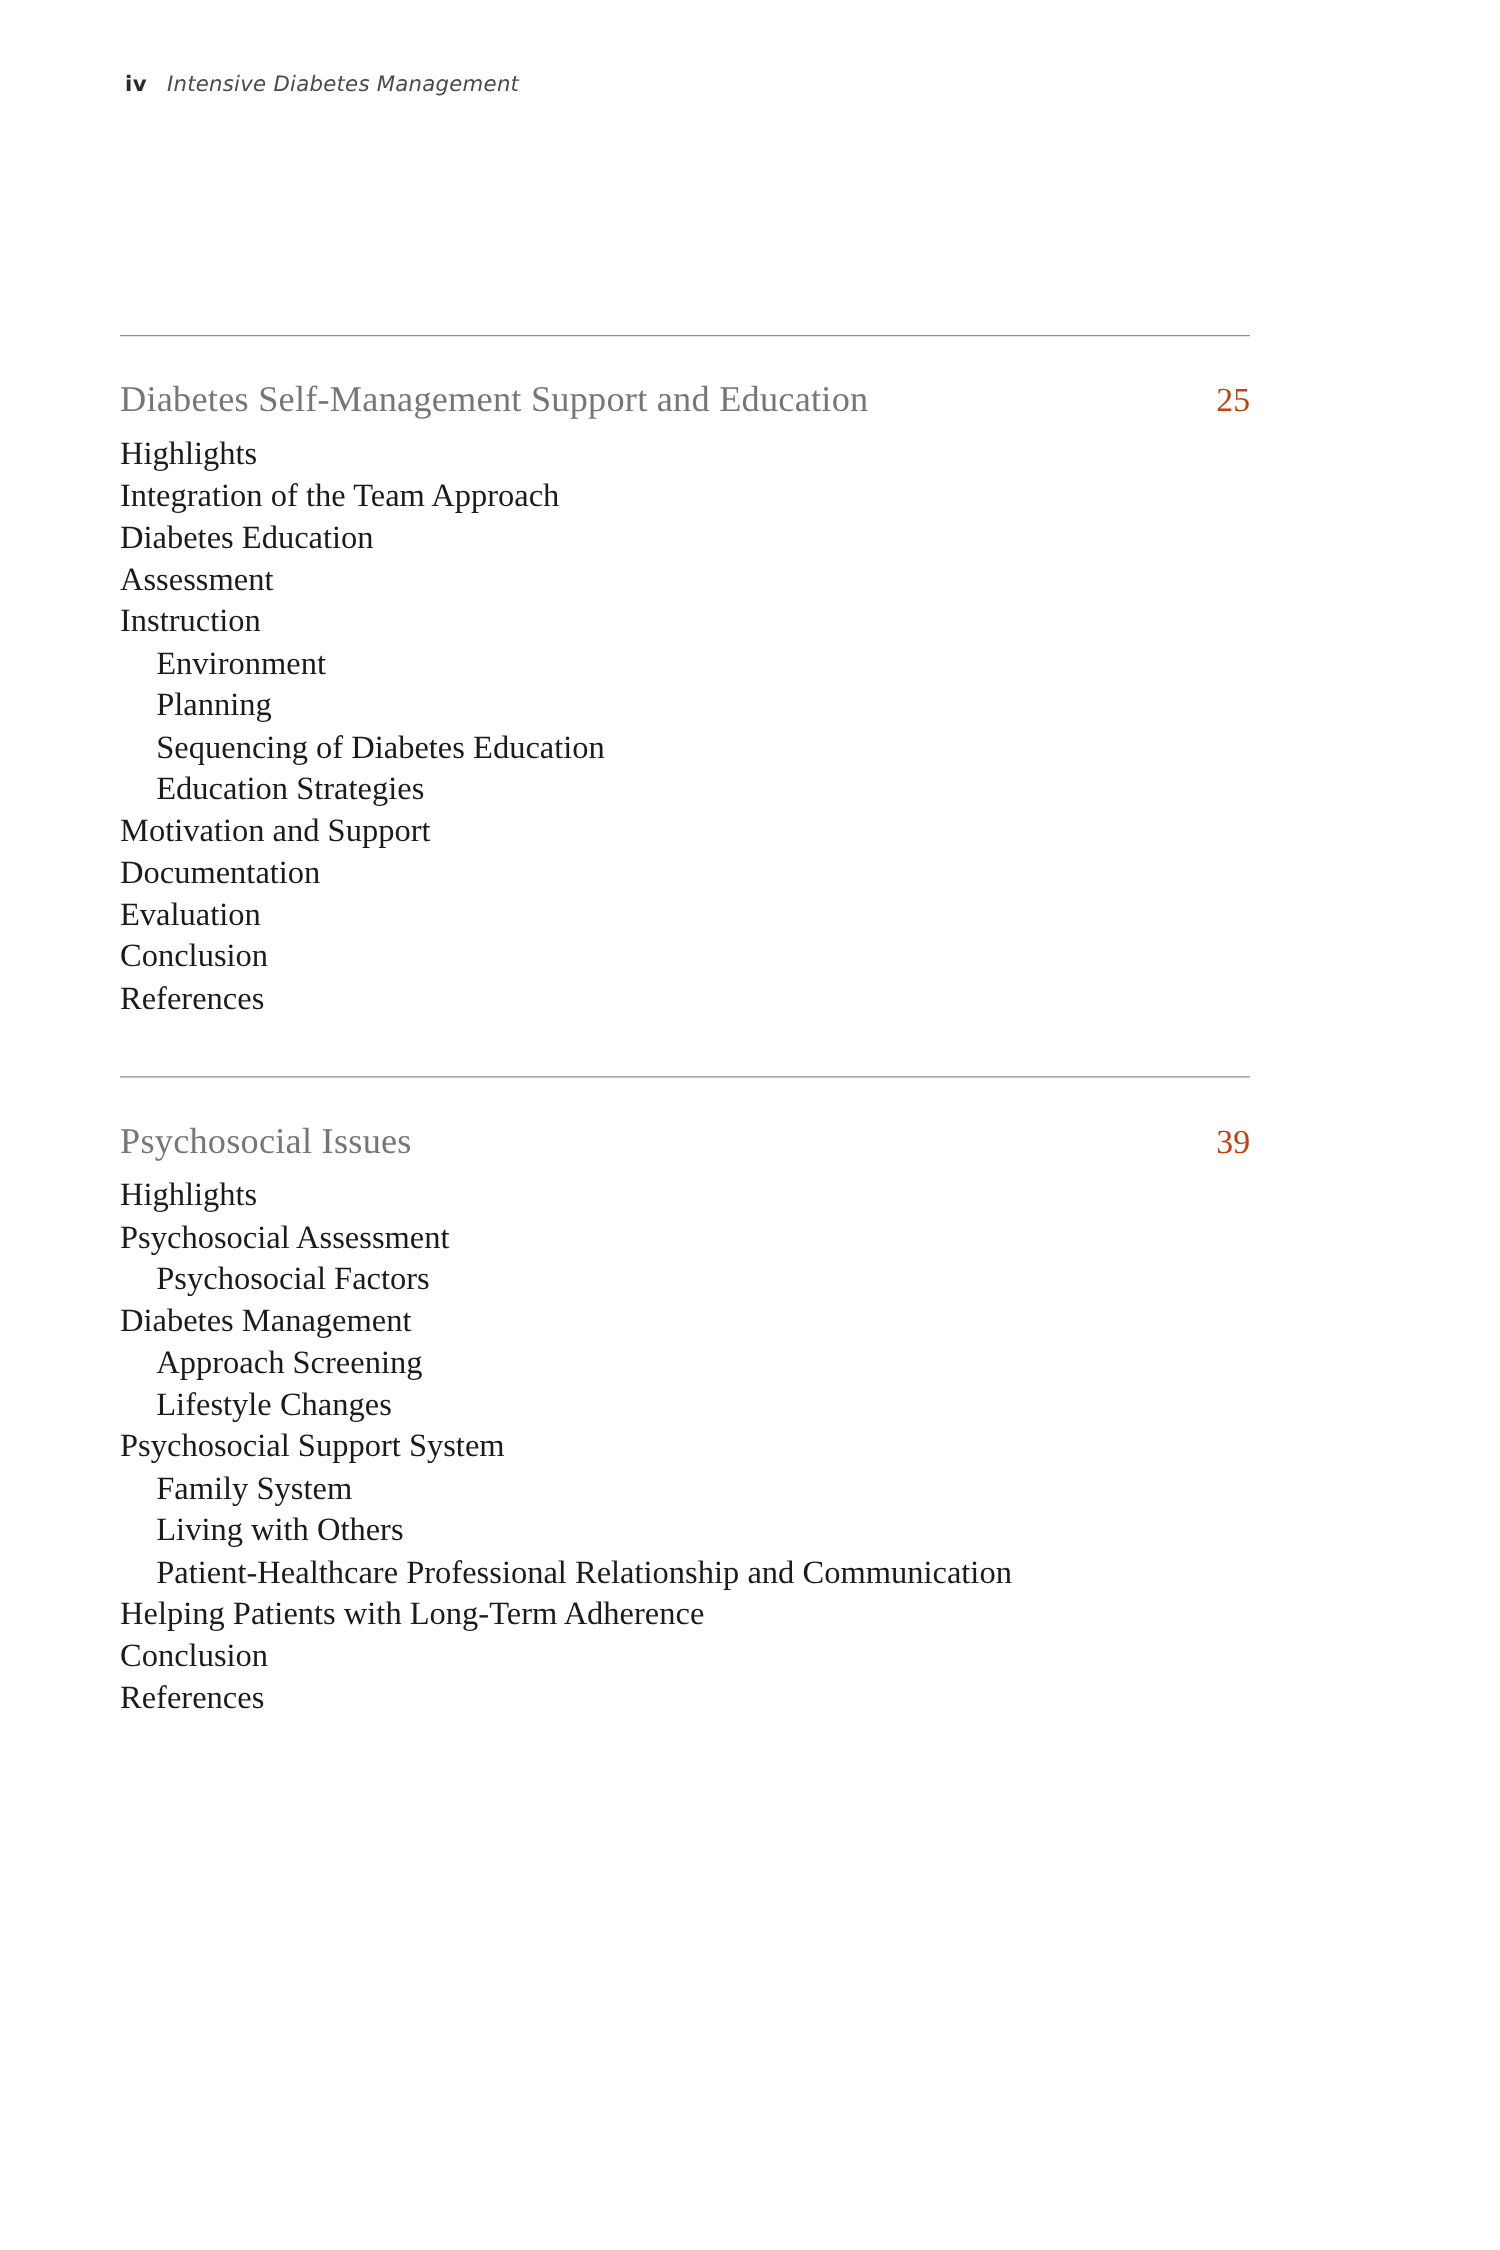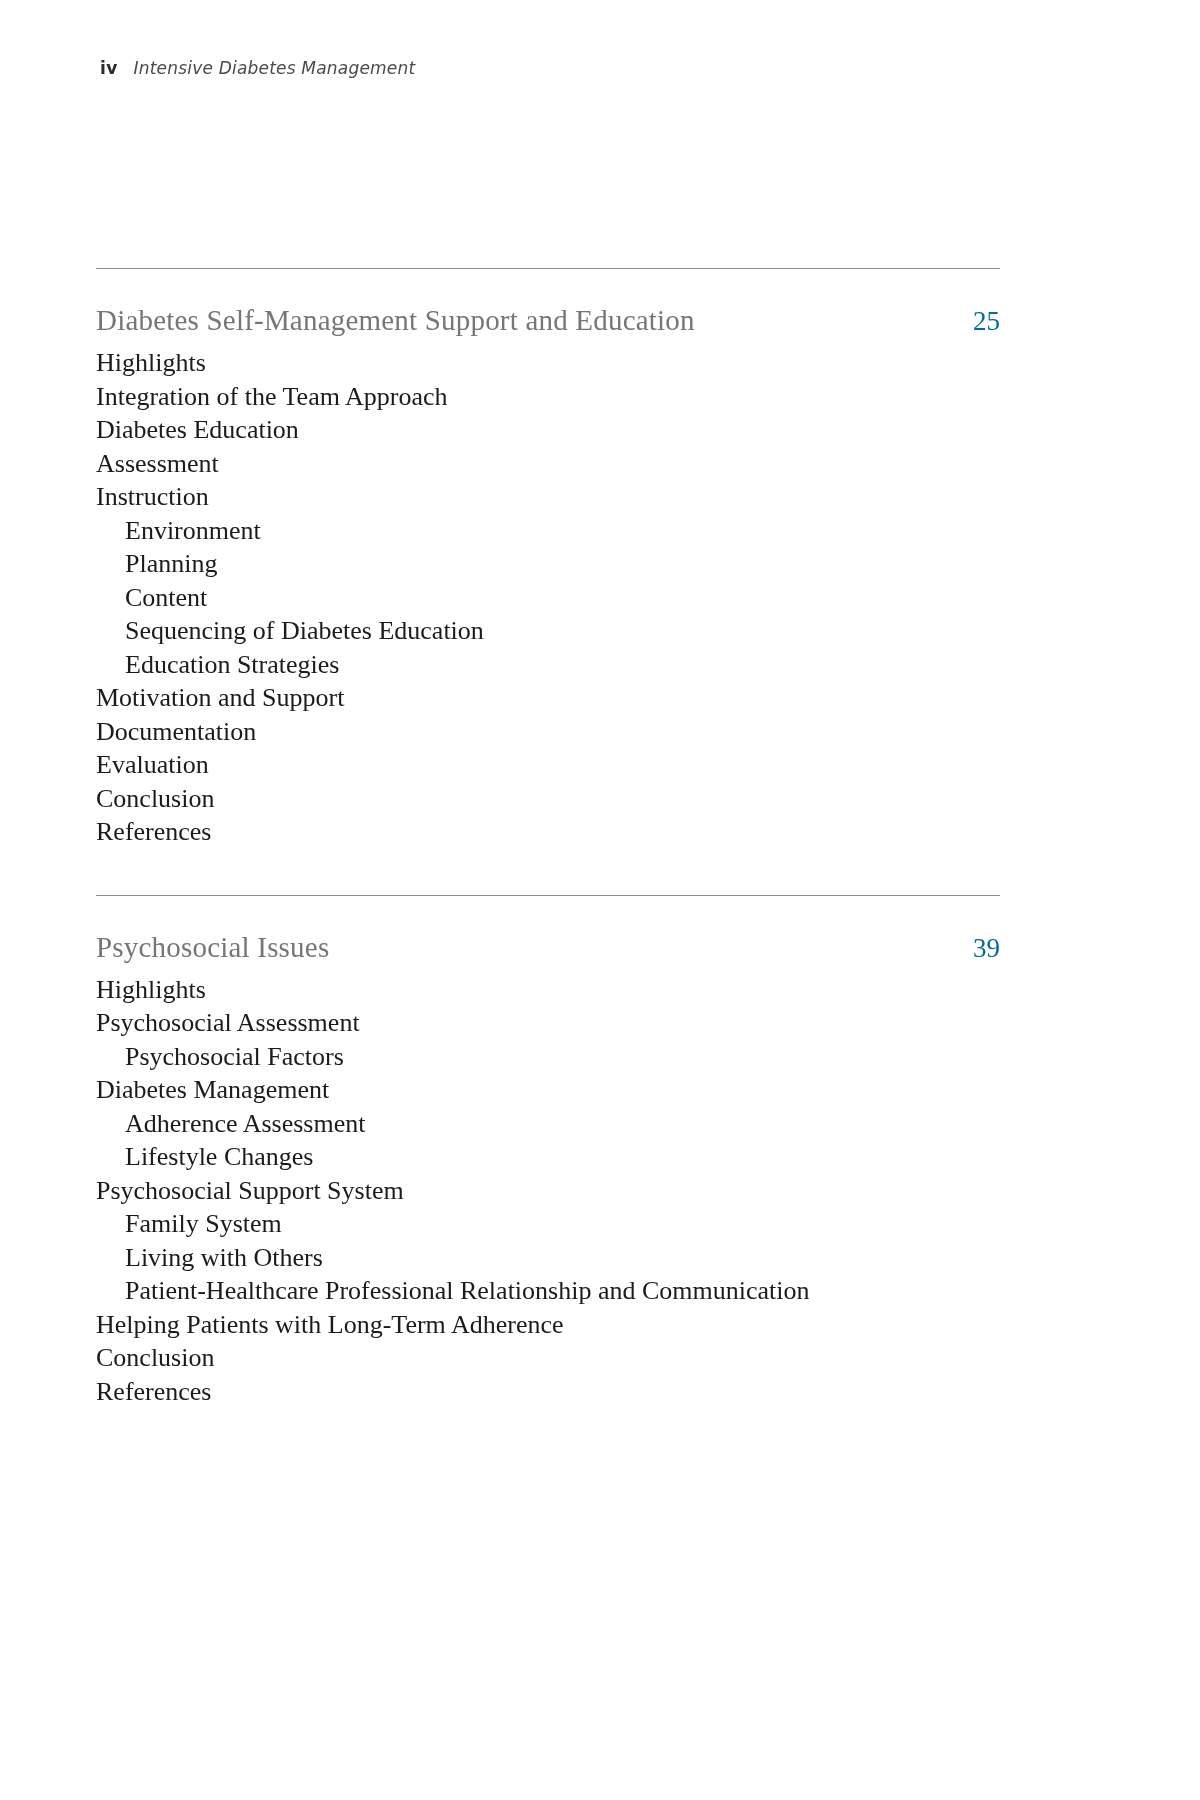--- a/index.html
+++ b/index.html
@@ -63,21 +63,21 @@
     margin-top: 35px;
   }
   .chapter-title {
     font-size: 29px;
     color: #767676;
     letter-spacing: 0.2px;
     font-weight: normal;
   }
   .chapter-page {
     font-size: 27px;
-    color: #0369a1;
+    color: #c2410c;
     font-weight: normal;
     text-align: right;
   }
   ul.sections {
     list-style: none;
     margin: 0;
     padding: 0;
   }
   ul.sections li {
     font-size: 26px;
@@ -108,21 +108,20 @@
         <span class="chapter-page">25</span>
       </div>
       <ul class="sections">
         <li>Highlights</li>
         <li>Integration of the Team Approach</li>
         <li>Diabetes Education</li>
         <li>Assessment</li>
         <li>Instruction</li>
         <li class="lvl2">Environment</li>
         <li class="lvl2">Planning</li>
-        <li class="lvl2">Content</li>
         <li class="lvl2">Sequencing of Diabetes Education</li>
         <li class="lvl2">Education Strategies</li>
         <li>Motivation and Support</li>
         <li>Documentation</li>
         <li>Evaluation</li>
         <li>Conclusion</li>
         <li>References</li>
       </ul>
     </div>
 
@@ -130,21 +129,21 @@
       <hr class="rule">
       <div class="chapter-line">
         <span class="chapter-title">Psychosocial Issues</span>
         <span class="chapter-page">39</span>
       </div>
       <ul class="sections">
         <li>Highlights</li>
         <li>Psychosocial Assessment</li>
         <li class="lvl2">Psychosocial Factors</li>
         <li>Diabetes Management</li>
-        <li class="lvl2">Adherence Assessment</li>
+        <li class="lvl2">Approach Screening</li>
         <li class="lvl2">Lifestyle Changes</li>
         <li>Psychosocial Support System</li>
         <li class="lvl2">Family System</li>
         <li class="lvl2">Living with Others</li>
         <li class="lvl2">Patient-Healthcare Professional Relationship and Communication</li>
         <li>Helping Patients with Long-Term Adherence</li>
         <li>Conclusion</li>
         <li>References</li>
       </ul>
     </div>

